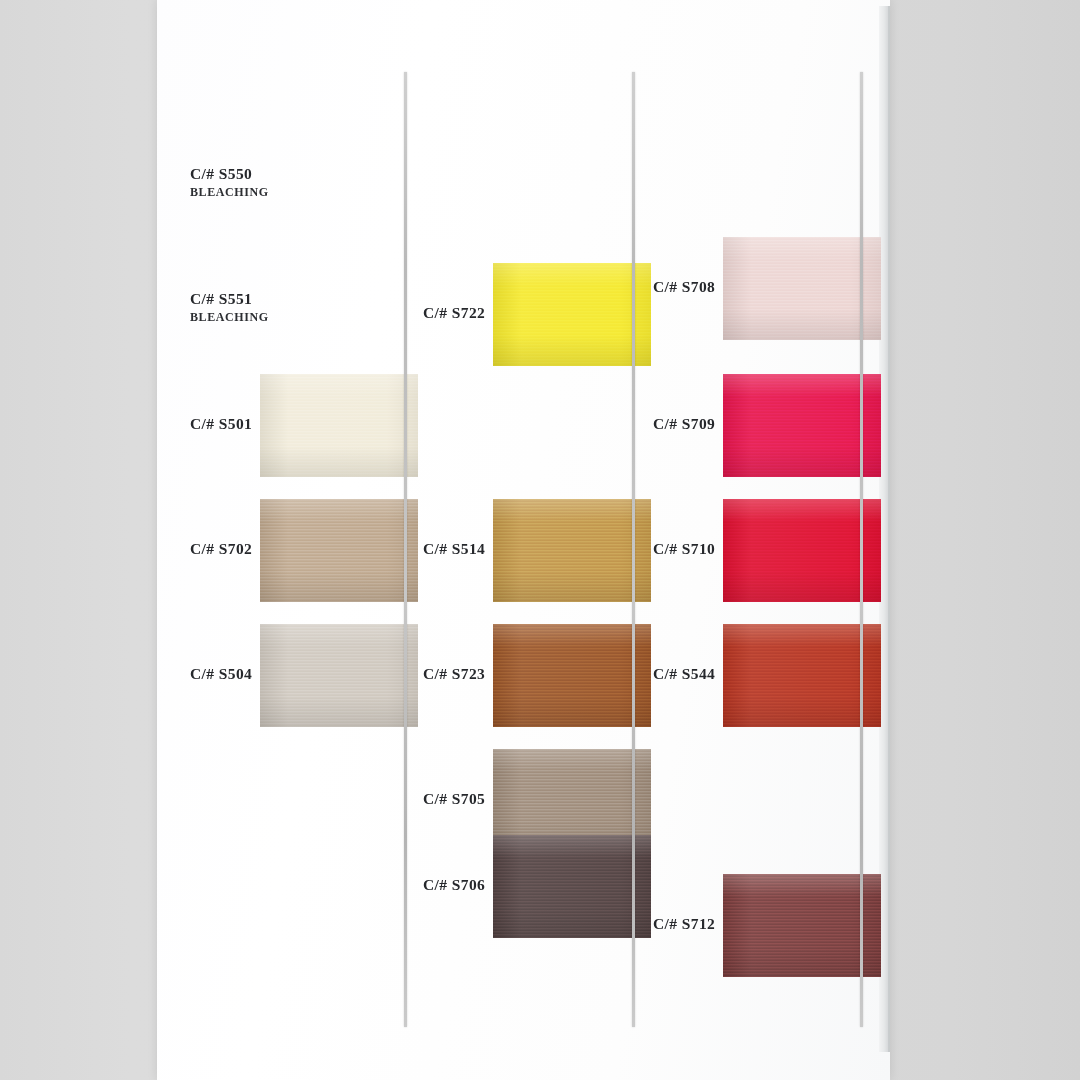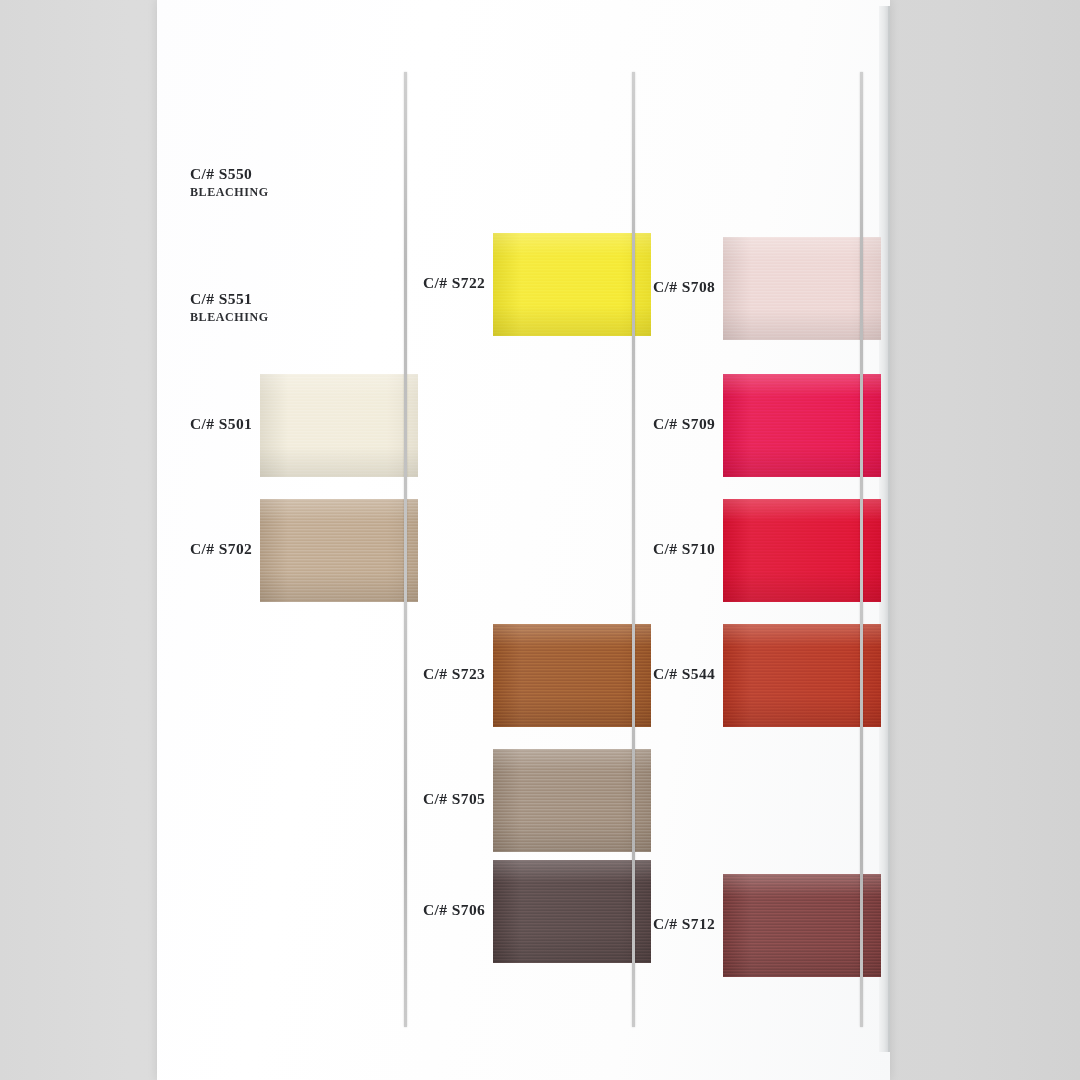--- a/index.html
+++ b/index.html
@@ -120,26 +120,44 @@
       </div>
       <div class="row" style="top: 490px;">
         <div class="label">C/# S702</div>
         <div class="swatch">
           <div class="base" style="background: rgb(194, 172, 147);"></div>
           <div class="threads"></div>
           <div class="sheen"></div>
           <div class="shadow"></div>
         </div>
       </div>
+      <div class="row" style="top: 615px;">
+        <div class="label">C/# S504</div>
+        <div class="swatch">
+          <div class="base" style="background: rgb(210, 203, 194);"></div>
+          <div class="threads"></div>
+          <div class="sheen"></div>
+          <div class="shadow"></div>
+        </div>
+      </div>
     </div>
   <div class="col" id="col-1">
-      <div class="row" style="top: 224px;">
+      <div class="row" style="top: 254px;">
         <div class="label">C/# S722</div>
         <div class="swatch">
           <div class="base" style="background: rgb(246, 234, 50);"></div>
+          <div class="threads"></div>
+          <div class="sheen"></div>
+          <div class="shadow"></div>
+        </div>
+      </div>
+      <div class="row" style="top: 490px;">
+        <div class="label">C/# S514</div>
+        <div class="swatch">
+          <div class="base" style="background: rgb(197, 155, 77);"></div>
           <div class="threads"></div>
           <div class="sheen"></div>
           <div class="shadow"></div>
         </div>
       </div>
       <div class="row" style="top: 615px;">
         <div class="label">C/# S723</div>
         <div class="swatch">
           <div class="base" style="background: rgb(158, 90, 44);"></div>
           <div class="threads"></div>
@@ -149,21 +167,21 @@
       </div>
       <div class="row" style="top: 740px;">
         <div class="label">C/# S705</div>
         <div class="swatch">
           <div class="base" style="background: rgb(162, 144, 127);"></div>
           <div class="threads"></div>
           <div class="sheen"></div>
           <div class="shadow"></div>
         </div>
       </div>
-      <div class="row" style="top: 851px;">
+      <div class="row" style="top: 826px;">
         <div class="label">C/# S706</div>
         <div class="swatch">
           <div class="base" style="background: rgb(87, 70, 70);"></div>
           <div class="threads"></div>
           <div class="sheen"></div>
           <div class="shadow"></div>
         </div>
       </div>
     </div>
   <div class="col" id="col-2">

